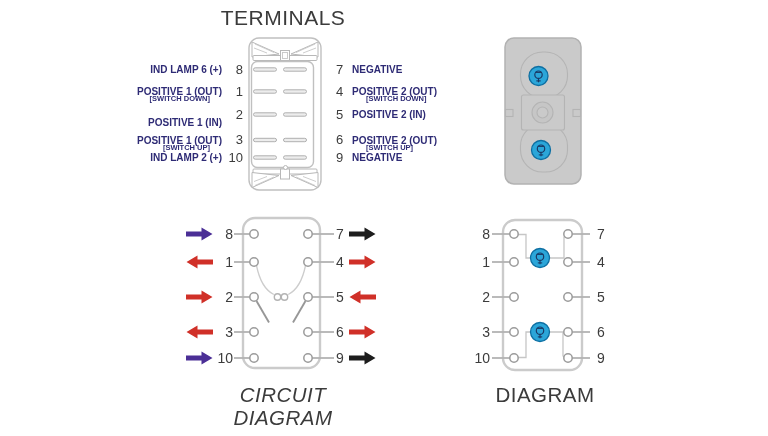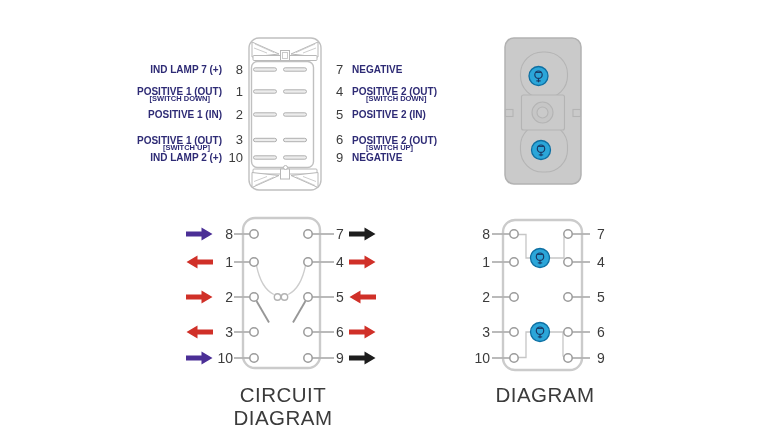--- a/index.html
+++ b/index.html
@@ -30,20 +30,21 @@
   .wire{fill:none;stroke:#c6c6c6;stroke-width:1.3;}
   .gray-body{fill:#cacaca;stroke:#b2b2b2;stroke-width:1.5;}
   .gray-part{fill:#cacaca;stroke:#b4b4b4;stroke-width:1.1;}
   .gray-ring{fill:#c6c6c6;stroke:#b4b4b4;stroke-width:1.1;}
 </style>
 </head>
 <body>
 
 <div id="app">
 
+  <div class="sec-title" style="left:163px;top:6px;width:240px;">TERMINALS</div>
 
   <svg id="terminals-svg" class="abs" style="left:245px;top:36px;" width="82" height="158" viewBox="0 0 82 158">
     <rect class="sw-line" x="4" y="2" width="72" height="152" rx="10"></rect>
 
     <path class="wing" d="M7,6 L34,18 L7,21 Z"></path>
     <path class="wing" d="M73,6 L46,18 L73,21 Z"></path>
     <path class="hatch" d="M10,8 L29,16.5 M9,12 L22,17 M70,8 L51,16.5 M71,12 L58,17"></path>
     <rect class="wing" x="8" y="19.5" width="64" height="5" rx="1"></rect>
     <rect class="wing" x="35.5" y="14.5" width="9" height="10"></rect>
     <rect class="hatch" x="37.5" y="16.5" width="5" height="6"></rect>
@@ -117,21 +118,21 @@
       <line x1="54" y1="117" x2="70" y2="117" class="stub"></line>
       <line x1="132" y1="117" x2="154" y2="117" class="stub"></line>
       <circle cx="74" cy="117" r="4.2" class="pin"></circle>
       <circle cx="128" cy="117" r="4.2" class="pin"></circle>
       <line x1="54" y1="143" x2="70" y2="143" class="stub"></line>
       <line x1="132" y1="143" x2="154" y2="143" class="stub"></line>
       <circle cx="74" cy="143" r="4.2" class="pin"></circle>
       <circle cx="128" cy="143" r="4.2" class="pin"></circle>
     </svg>
 
-  <div class="sec-title two-line" style="left:183px;top:383px;width:200px;">
+  <div class="sec-title two-line" style="left:183px;top:383px;width:200px;font-style:italic;">
     <div>CIRCUIT</div>
     <div>DIAGRAM</div>
   </div>
 
   <svg id="lampdiag-svg" class="abs" style="left:450px;top:215px;" width="170" height="160" viewBox="0 0 170 160">
     <rect class="body-outline" x="53" y="5" width="79" height="150" rx="12"></rect>
     <path class="wire" d="M68,19.5 L76,19.5 L76,43 L80.5,43"></path>
     <path class="wire" d="M99.5,43 L114,43 L114,21.5"></path>
     <path class="wire" d="M68,142.5 L76,142.5 L76,117 L80.5,117"></path>
     <path class="wire" d="M99.5,117 L113,117 L113,141 L114.6,142.3"></path>
@@ -169,26 +170,26 @@
         <line x1="90" y1="119.4" x2="90" y2="123.3" stroke="#1a3a66" stroke-width="1.2"></line>
         <line x1="87.8" y1="121.9" x2="92.2" y2="121.9" stroke="#1a3a66" stroke-width="1.1"></line>
       </g>
     </svg>
 
   <div class="sec-title two-line" style="left:445px;top:383px;width:200px;">
     <div>DIAGRAM</div>
   </div>
 
 <div class="num t-num" style="right: 525px; width: 30px; top: 61.5px; text-align: right;">8</div>
-    <div class="t-label" style="right: 546px; top: 64px;">IND LAMP 7 (+)</div>
+    <div class="t-label" style="right: 546px; top: 64px;">IND LAMP 6 (+)</div>
     <div class="num t-num" style="right: 525px; width: 30px; top: 83.5px; text-align: right;">1</div>
     <div class="t-label" style="right: 546px; top: 86px;">POSITIVE 1 (OUT)</div>
     <div class="t-sub" style="right: 558px; top: 95px;">[SWITCH DOWN]</div>
     <div class="num t-num" style="right: 525px; width: 30px; top: 106.5px; text-align: right;">2</div>
-    <div class="t-label" style="right: 546px; top: 109px; text-align: right;">POSITIVE 1 (IN)</div>
+    <div class="t-label" style="right: 546px; top: 117px; text-align: right;">POSITIVE 1 (IN)</div>
     <div class="num t-num" style="right: 525px; width: 30px; top: 132px; text-align: right;">3</div>
     <div class="t-label" style="right: 546px; top: 134.5px;">POSITIVE 1 (OUT)</div>
     <div class="t-sub" style="right: 558px; top: 143.5px;">[SWITCH UP]</div>
     <div class="num t-num" style="right: 525px; width: 30px; top: 149.5px; text-align: right;">10</div>
     <div class="t-label" style="right: 546px; top: 152px;">IND LAMP 2 (+)</div>
     <div class="num t-num" style="left: 336px; width: 30px; top: 61.5px;">7</div>
     <div class="t-label" style="left: 352px; top: 64px;">NEGATIVE</div>
     <div class="num t-num" style="left: 336px; width: 30px; top: 83.5px;">4</div>
     <div class="t-label" style="left: 352px; top: 86px;">POSITIVE 2 (OUT)</div>
     <div class="t-sub" style="left: 366px; top: 95px;">[SWITCH DOWN]</div>

